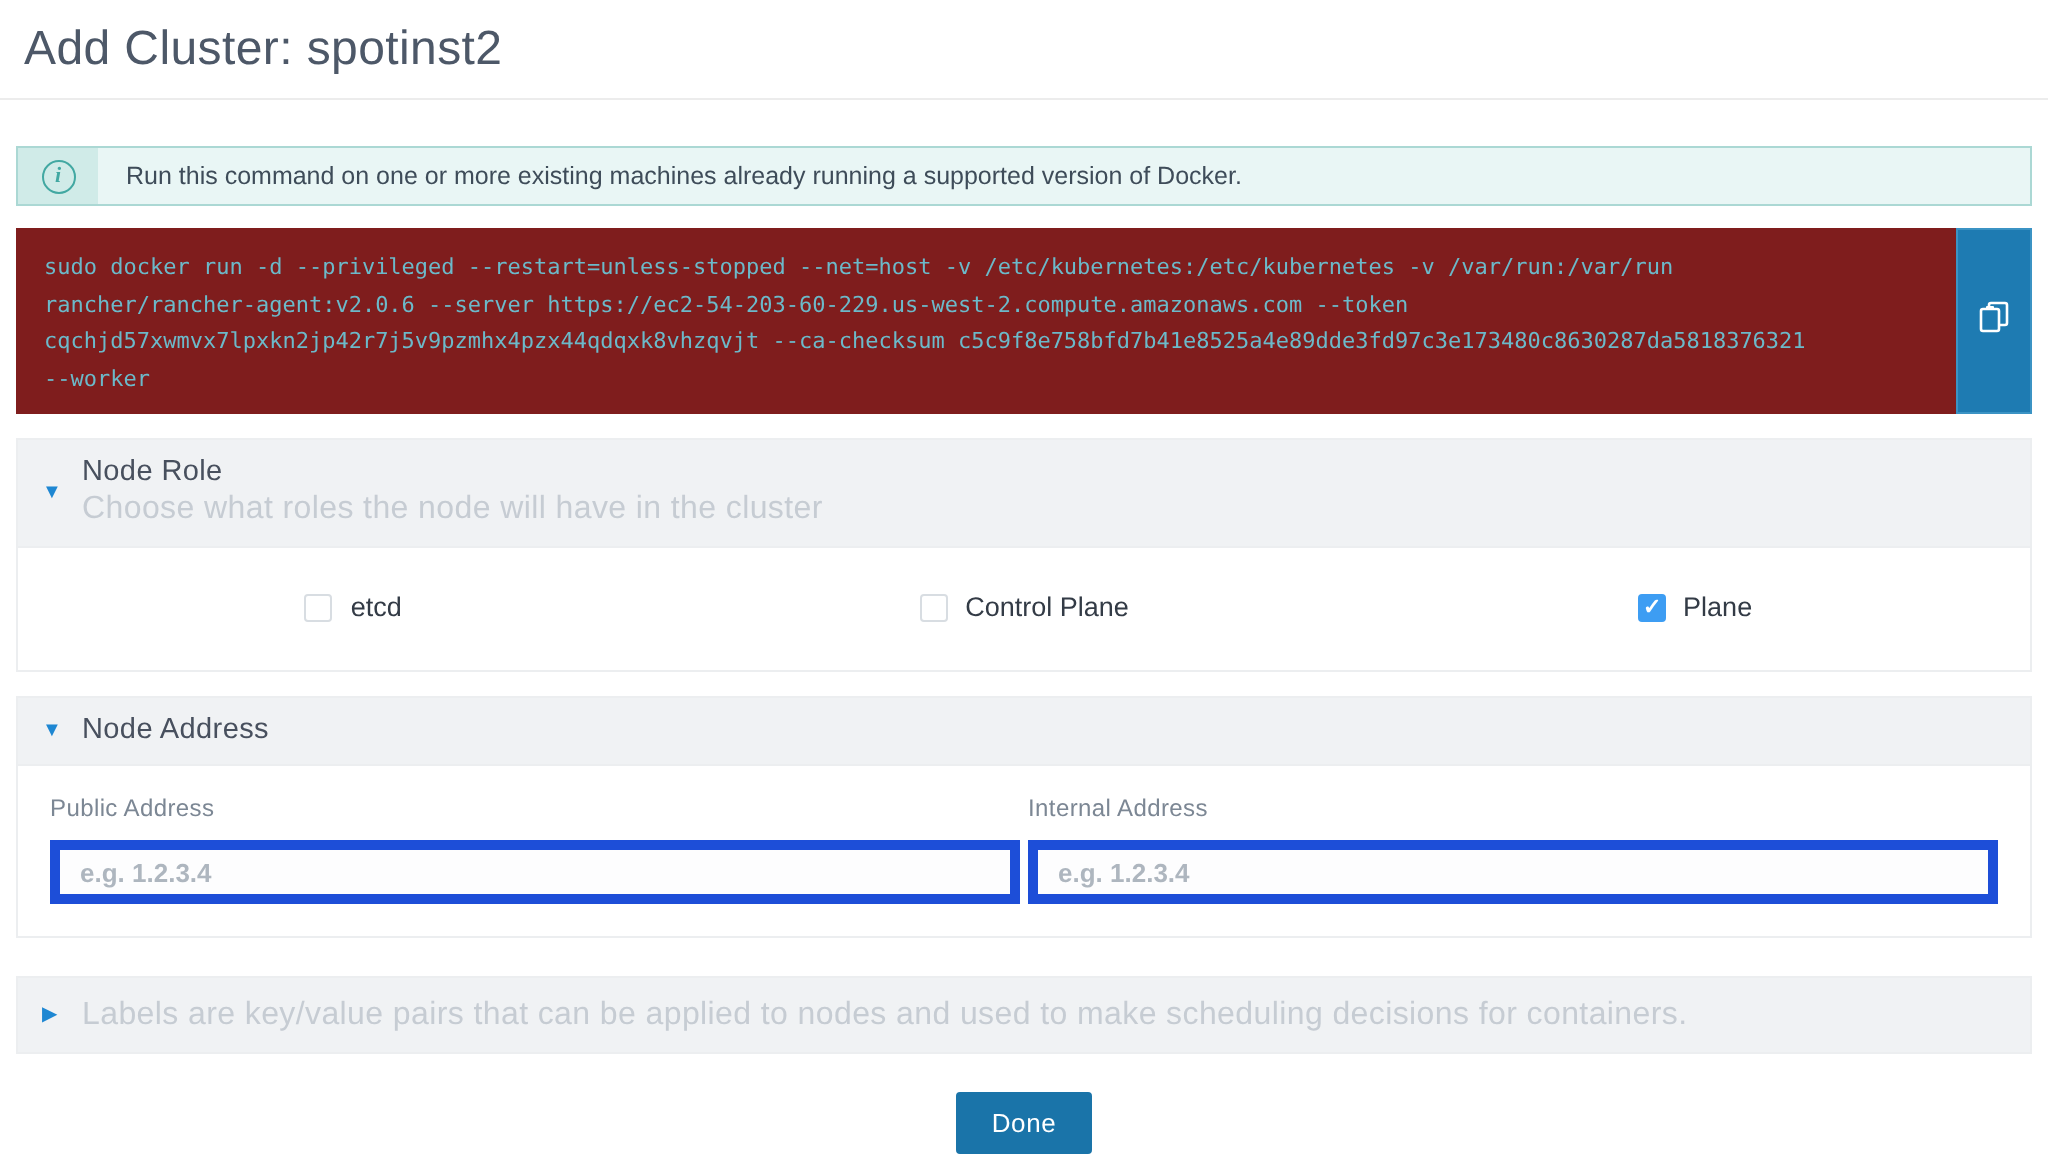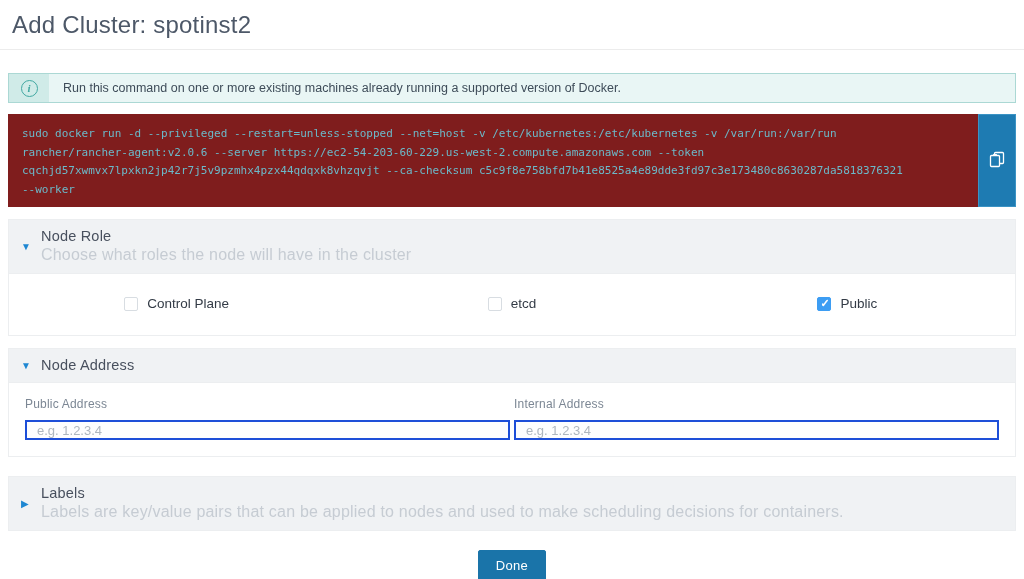--- a/index.html
+++ b/index.html
@@ -34,21 +34,21 @@
   .role-col { flex:1; display:flex; align-items:center; justify-content:center; }
   .checkbox { width:14px; height:14px; border:1px solid #d8dde2; border-radius:2px; background:#fff; display:inline-block; margin-right:9px; position:relative; cursor:pointer; }
   .checkbox.checked { background:#3d9df3; border-color:#3d9df3; }
   .checkbox.checked::after { content:"\2713"; position:absolute; left:2px; top:-1px; color:#fff; font-size:11px; font-weight:bold; }
   .role-label { font-size:13.5px; color:#333b46; cursor:pointer; }
 
   
   .address-body { background:#fff; display:flex; gap:4px; padding:14px 16px 16px 16px; border-top:1px solid #eceef0; }
   .field { flex:1; }
   .field-label { font-size:12px; color:#7c8794; margin-bottom:9px; letter-spacing:.2px; }
-  .field-input { width:100%; height:20px; border:2px solid #1d4ed8; background:#fdfdfe; font-size:13px; color:#333; padding:0 10px; font-family:"Liberation Sans", sans-serif; }
+  .field-input { width:100%; height:32px; border:5px solid #1d4ed8; background:#fdfdfe; font-size:13px; color:#333; padding:0 10px; font-family:"Liberation Sans", sans-serif;font-weight:bold; }
   .field-input::placeholder { color:#aeb6bf; }
 
   .labels-section { margin-top:19px; }
 
   
   .footer { display:flex; justify-content:center; margin-top:19px; }
   .done-btn { background:#1a74a9; color:#fff; border:1px solid #1a74a9; font-size:13px; padding:7px 17px; border-radius:2px; cursor:pointer; font-family:"Liberation Sans", sans-serif; letter-spacing:.3px; }
 </style>
 </head>
 <body>
@@ -85,29 +85,29 @@
     <div class="section-header">
       <span class="tri">▼</span>
       <div class="section-titles">
         <div class="section-title">Node Role</div>
         <div class="section-subtitle">Choose what roles the node will have in the cluster</div>
       </div>
     </div>
     <div class="role-body">
       <div class="role-col">
         <span class="checkbox"></span>
+        <span class="role-label">etcd</span>
+      </div>
+      <div class="role-col">
+        <span class="checkbox"></span>
         <span class="role-label">Control Plane</span>
       </div>
       <div class="role-col">
-        <span class="checkbox"></span>
-        <span class="role-label">etcd</span>
-      </div>
-      <div class="role-col">
         <span class="checkbox checked"></span>
-        <span class="role-label">Public</span>
+        <span class="role-label">Plane</span>
       </div>
     </div>
   </div>
 
   <div class="section">
     <div class="section-header">
       <span class="tri">▼</span>
       <div class="section-titles">
         <div class="section-title">Node Address</div>
       </div>
@@ -121,21 +121,20 @@
         <div class="field-label">Internal Address</div>
         <input class="field-input" type="text" placeholder="e.g. 1.2.3.4" style="">
       </div>
     </div>
   </div>
 
   <div class="section labels-section">
     <div class="section-header">
       <span class="tri">▶</span>
       <div class="section-titles">
-        <div class="section-title">Labels</div>
         <div class="section-subtitle">Labels are key/value pairs that can be applied to nodes and used to make scheduling decisions for containers.</div>
       </div>
     </div>
   </div>
 
   <div class="footer">
     <button class="done-btn">Done</button>
   </div>
 
 </div>

